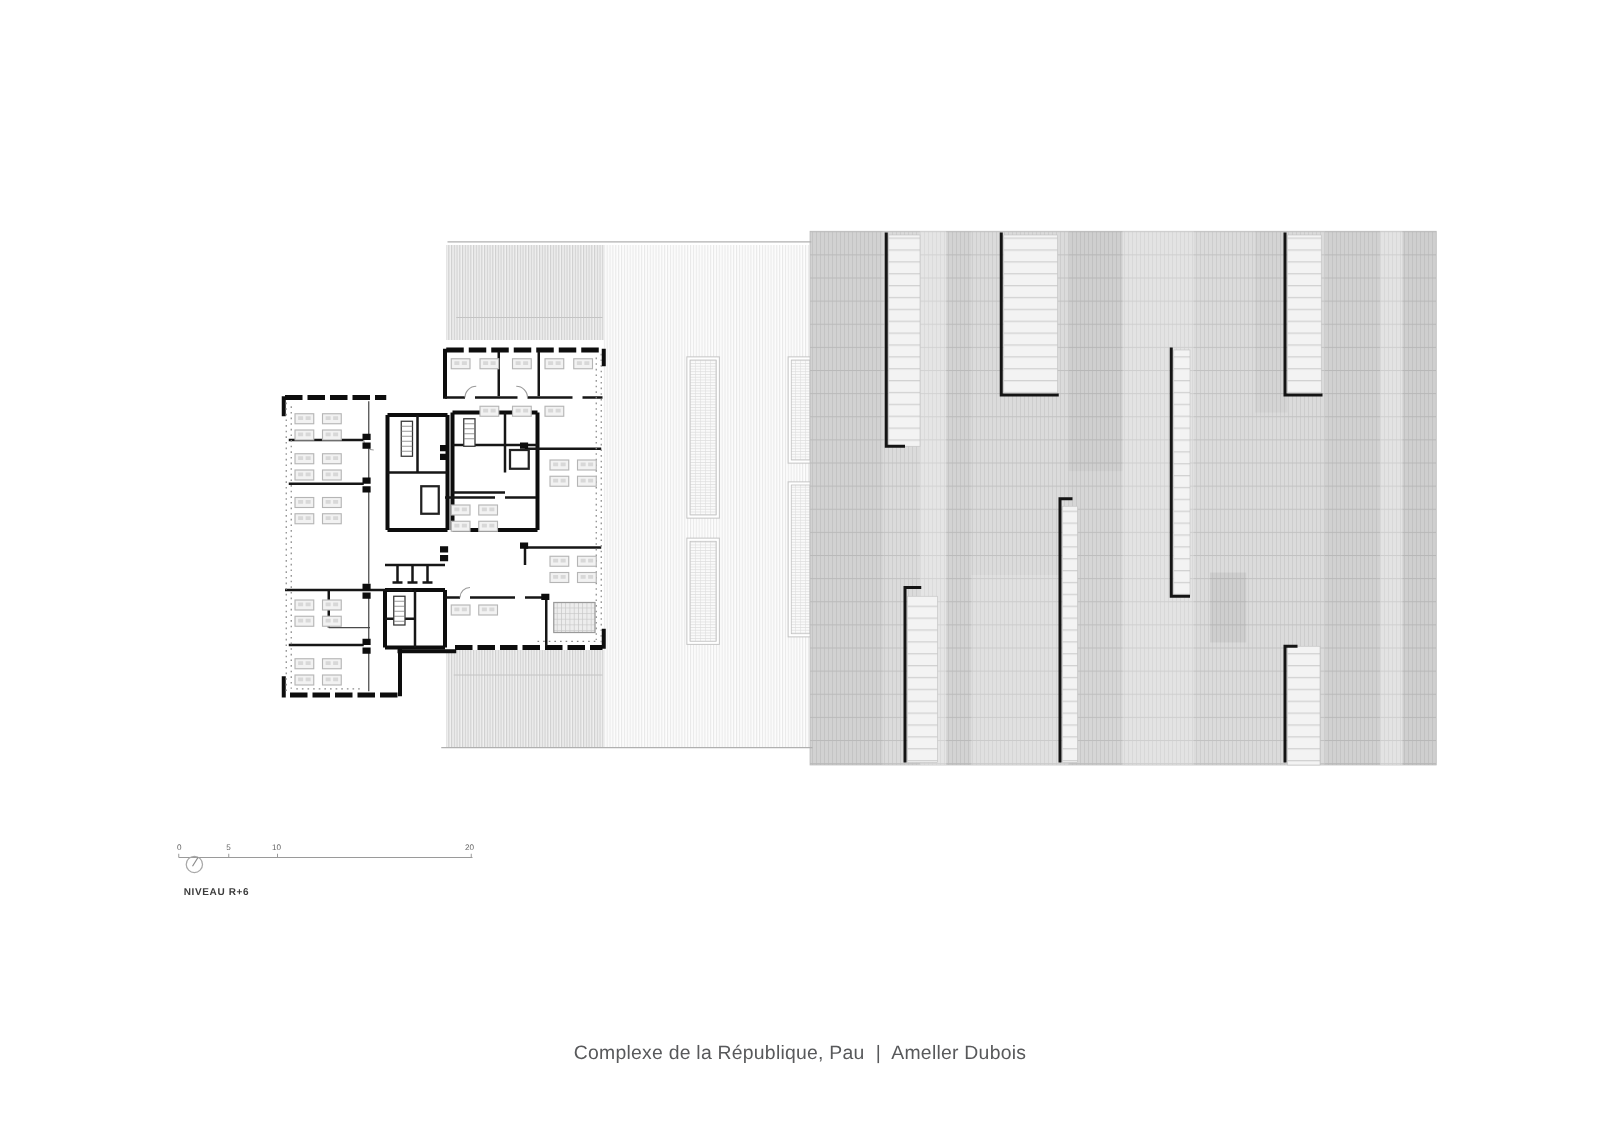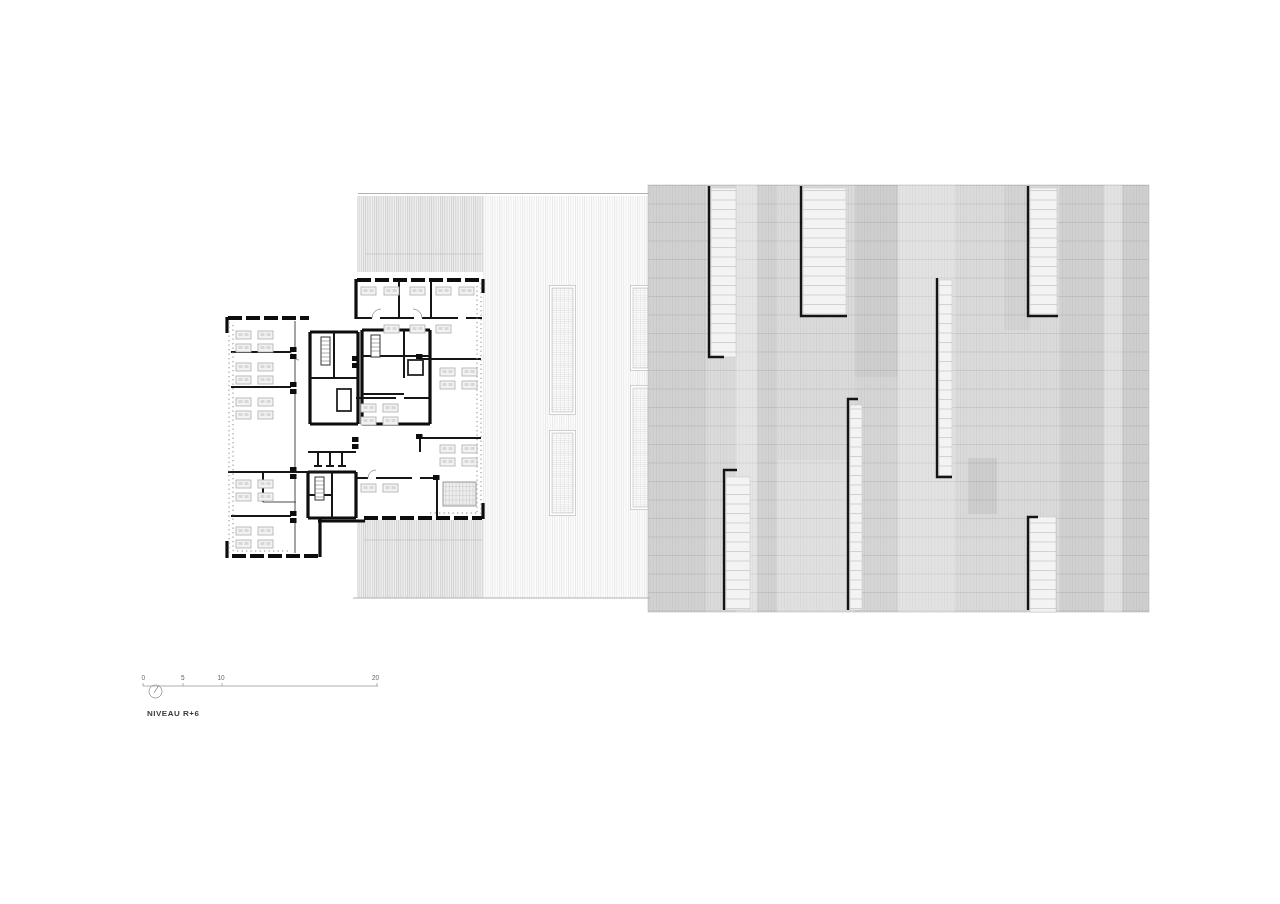--- a/index.html
+++ b/index.html
@@ -350,13 +350,14 @@
     </g>
 
     <g>
       <circle cx="155.5" cy="691.5" r="6.5" fill="none" stroke="#a8a8a8" stroke-width="1"></circle>
       <line x1="158.5" y1="685.8" x2="154" y2="693" stroke="#8a8a8a" stroke-width="0.9"></line>
     </g>
 
     <text x="147" y="716" font-size="8" font-weight="bold" letter-spacing="0.5" fill="#3c3c3c">NIVEAU R+6</text>
   </svg>
 
+  <div id="caption">Complexe de la République, Pau  |  Ameller Dubois</div>
 </div>
 
 </body></html>

